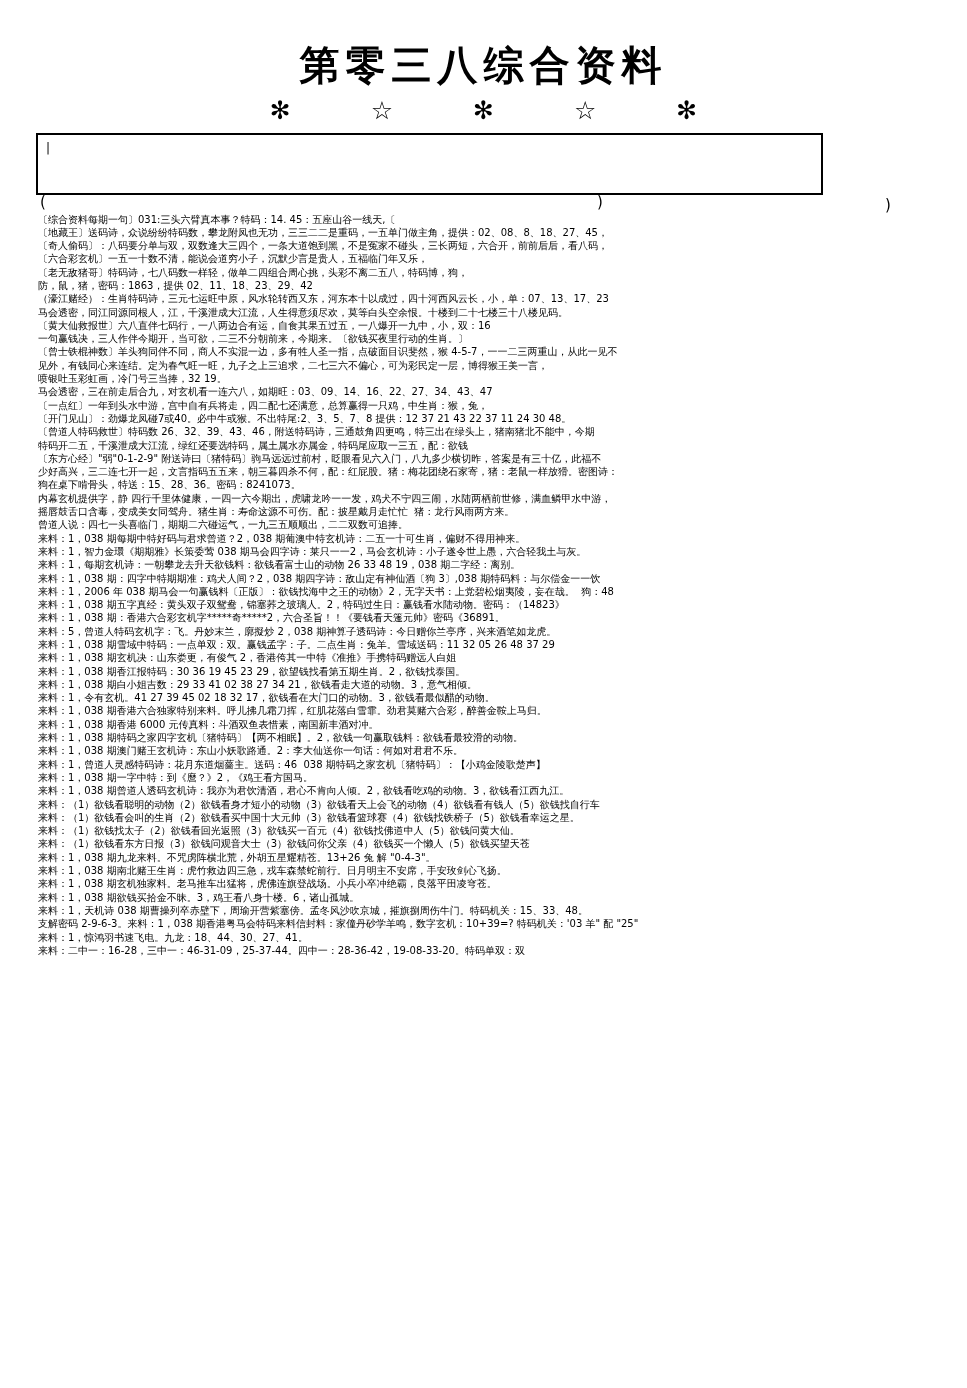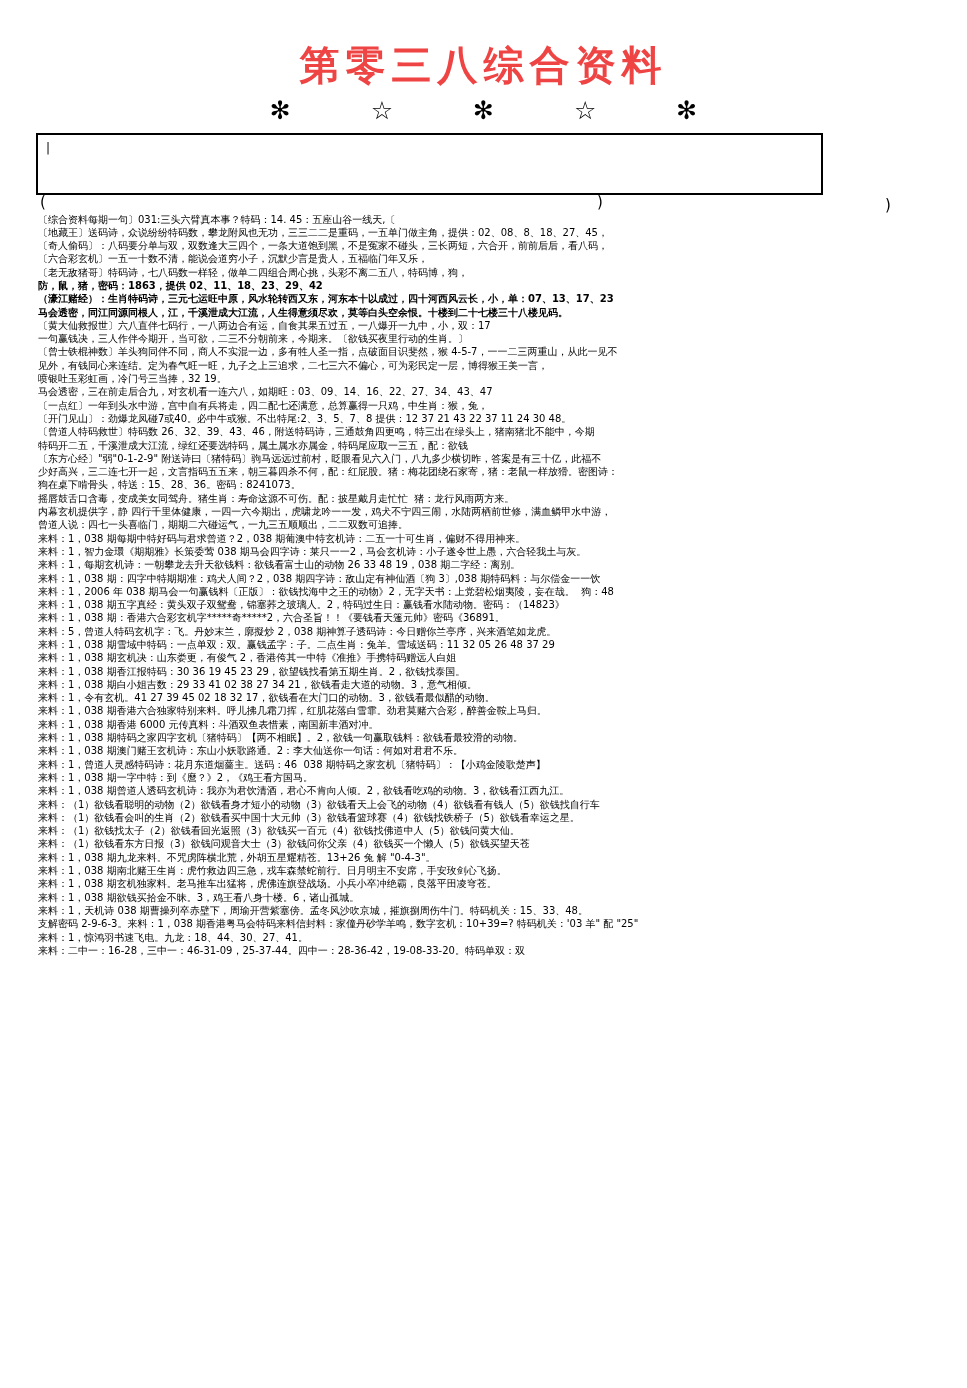--- a/index.html
+++ b/index.html
@@ -17,21 +17,21 @@
     padding:0;
     overflow:hidden;
   }
   .title{
     text-align:center;
     font-family:"DejaVu Serif","Liberation Serif",serif;
     font-weight:bold;
     font-size:40px;
     letter-spacing:6px;
     margin:38px 0 4px 0;
-    color:#ef4444;
+    color:#000000;
   }
   .stars{
     text-align:center;
     font-size:25px;
     letter-spacing:36px;
     margin:0 0 8px 0;
     padding-left:36px;
     line-height:1.1;
   }
   .box{
@@ -56,21 +56,21 @@
   .parens .rp{position:absolute;left:597px;top:-4px;}
   .parens .rr{position:absolute;left:885px;top:-1px;}
   .body{
     padding:0 14px 0 38px;
     font-size:10px;
     line-height:1.37;
     font-family:"DejaVu Sans","Liberation Sans",sans-serif;
   }
   .body p{margin:0;padding:0;white-space:pre-wrap;}
   .ind1{text-indent:0;}
-  .ind2{padding-left:28px;font-weight:bold;}
+  .ind2{padding-left:28px;}
   .tight{line-height:1.33;}
 </style>
 </head>
 <body>
 
 <div class="page">
 
   <div class="title">第零三八综合资料</div>
   <div class="stars">✻  ☆  ✻  ☆  ✻</div>
 
@@ -86,35 +86,35 @@
 
   <div class="body" id="body-lines">
       <p class="tight ind1">〔综合资料每期一句〕031:三头六臂真本事？特码：14. 45：五座山谷一线天,〔</p>
       <p class="tight ind1">〔地藏王〕送码诗，众说纷纷特码数，攀龙附凤也无功，三三二二是重码，一五单门做主角，提供：02、08、8、18、27、45，</p>
       <p class="tight ind1">〔奇人偷码〕：八码要分单与双，双数逢大三四个，一条大道饱到黑，不是冤家不碰头，三长两短，六合开，前前后后，看八码，</p>
       <p class="tight ind1">〔六合彩玄机〕一五一十数不清，能说会道穷小子，沉默少言是贵人，五福临门年又乐，</p>
       <p class="tight ind1">〔老无敌猪哥〕特码诗，七八码数一样轻，做单二四组合周心挑，头彩不离二五八，特码博，狗，</p>
       <p class="tight ind2">防，鼠，猪，密码：1863，提供 02、11、18、23、29、42</p>
       <p class="tight ind2">（濠江赌经）：生肖特码诗，三元七运旺中原，风水轮转西又东，河东本十以成过，四十河西风云长，小，单：07、13、17、23</p>
       <p class="tight ind2">马会透密，同江同源同根人，江，千溪泄成大江流，人生得意须尽欢，莫等白头空余恨。十楼到二十七楼三十八楼见码。</p>
-      <p class="tight ind1">〔黄大仙救报世〕六八直伴七码行，一八两边合有运，自食其果五过五，一八爆开一九中，小，双：17</p>
+      <p class="tight ind1">〔黄大仙救报世〕六八直伴七码行，一八两边合有运，自食其果五过五，一八爆开一九中，小，双：16</p>
       <p class="tight ind1">一句赢钱决，三人作伴今期开，当可欲，二三不分朝前来，今期来。〔欲钱买夜里行动的生肖。〕</p>
       <p class="tight ind1">〔曾士铁棍神数〕羊头狗同伴不同，商人不实混一边，多有牲人圣一指，点破面目识斐然，猴 4-5-7，一一二三两重山，从此一见不</p>
       <p class="tight ind1">见外，有钱同心来连结。定为春气旺一旺，九子之上三追求，二七三六不偏心，可为彩民定一层，博得猴王美一言，</p>
       <p class="tight ind1">喷银吐玉彩虹画，冷门号三当捧，32 19。</p>
       <p class="tight ind1">马会透密，三在前走后合九，对玄机看一连六八，如期旺：03、09、14、16、22、27、34、43、47</p>
       <p class="tight ind1">〔一点红〕一年到头水中游，宫中自有兵将走，四二配七还满意，总算赢得一只鸡，中生肖：猴，兔，</p>
       <p class="tight ind1">〔开门见山〕：劲爆龙凤碰7或40。必中牛或猴。不出特尾:2、3、5、7、8 提供：12 37 21 43 22 37 11 24 30 48。</p>
       <p class="tight ind1">〔曾道人特码救世〕特码数 26、32、39、43、46，附送特码诗，三通鼓角四更鸣，特三出在绿头上，猪南猪北不能中，今期</p>
       <p class="tight ind1">特码开二五，千溪泄成大江流，绿红还要选特码，属土属水亦属金，特码尾应取一三五，配：欲钱</p>
       <p class="tight ind1">〔东方心经〕"弱"0-1-2-9" 附送诗曰〔猪特码〕驹马远远过前村，眨眼看见六入门，八九多少横切昨，答案是有三十亿，此福不</p>
       <p class="tight ind1">少好高兴，三二连七开一起，文言指码五五来，朝三暮四杀不何，配：红屁股。猪：梅花团绕石家寄，猪：老鼠一样放猾。密图诗：</p>
       <p class="tight ind1">狗在桌下啃骨头，特送：15、28、36。密码：8241073。</p>
+      <p class="tight ind1">内幕玄机提供字，静 四行千里体健康，一四一六今期出，虎啸龙吟一一发，鸡犬不宁四三闹，水陆两栖前世修，满血鳞甲水中游，</p>
       <p class="tight ind1">摇唇鼓舌口含毒，变成美女同驾舟。猪生肖：寿命这源不可伤。配：披星戴月走忙忙  猪：龙行风雨两方来。</p>
-      <p class="tight ind1">内幕玄机提供字，静 四行千里体健康，一四一六今期出，虎啸龙吟一一发，鸡犬不宁四三闹，水陆两栖前世修，满血鳞甲水中游，</p>
       <p class="tight ind1">曾道人说：四七一头喜临门，期期二六碰运气，一九三五顺顺出，二二双数可追捧。</p>
       <p class="tight ind1">来料：1，038 期每期中特好码与君求曾道？2，038 期葡澳中特玄机诗：二五一十可生肖，偏财不得用神来。</p>
       <p class="tight ind1">来料：1，智力金環《期期雅》长策委莺 038 期马会四字诗：莱只一一2，马会玄机诗：小子遂令世上愚，六合轻我土与灰。</p>
       <p class="tight ind1">来料：1，每期玄机诗：一朝攀龙去升天欲钱料：欲钱看富士山的动物 26 33 48 19，038 期二字经：离别。</p>
       <p class="tight ind1">来料：1，038 期：四字中特期期准：鸡犬人间？2，038 期四字诗：敌山定有神仙酒〔狗 3〕,038 期特码料：与尔偿金一一饮</p>
       <p class="tight ind1">来料：1，2006 年 038 期马会一句赢钱料〔正版〕：欲钱找海中之王的动物》2，无字天书：上党碧松烟夷陵，妄在哉。  狗：48</p>
       <p class="tight ind1">来料：1，038 期五字真经：黄头双子双鸳鸯，锦塞荞之玻璃人。2，特码过生日：赢钱看水陆动物。密码：（14823》</p>
       <p class="tight ind1">来料：1，038 期：香港六合彩玄机字*****奇*****2，六合圣旨！！《要钱看天篷元帅》密码《36891。</p>
       <p class="tight ind1">来料：5，曾道人特码玄机字：飞。丹妙末兰，廓擬炒 2，038 期神算子透码诗：今日赠你兰亭序，兴来酒笔如龙虎。</p>
       <p class="tight ind1">来料：1，038 期雪域中特码：一点单双：双。赢钱孟字：子。二点生肖：兔羊。雪域送码：11 32 05 26 48 37 29</p>

